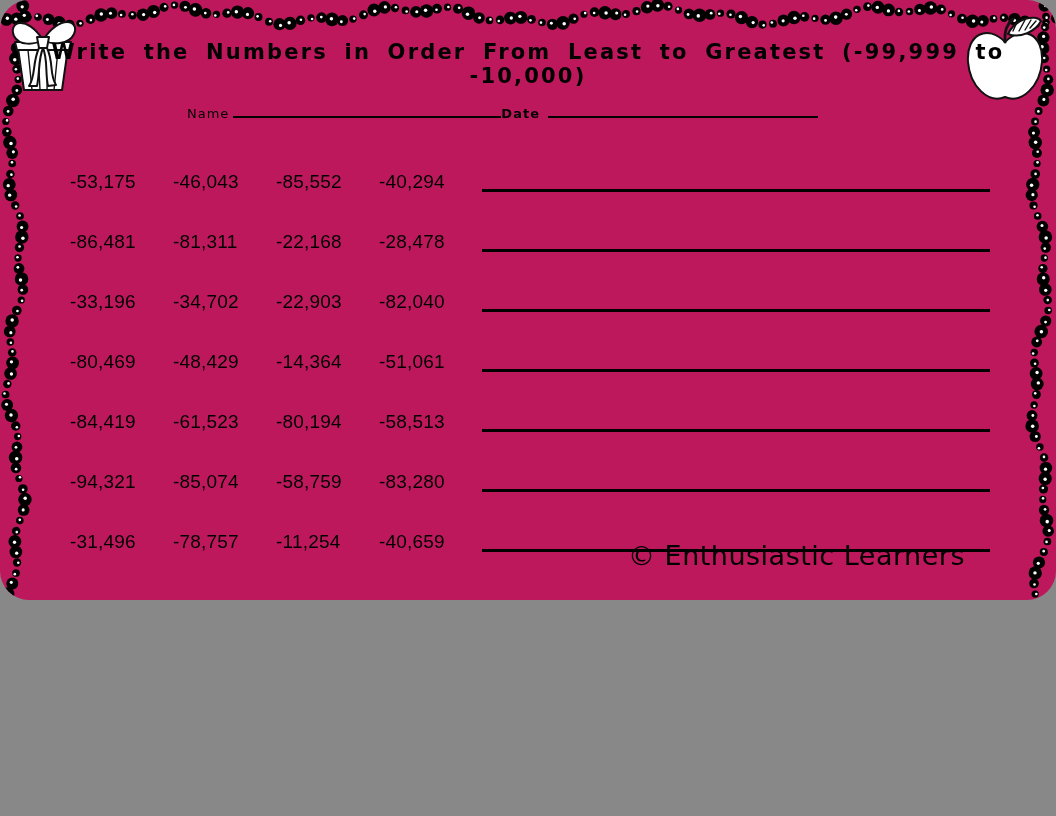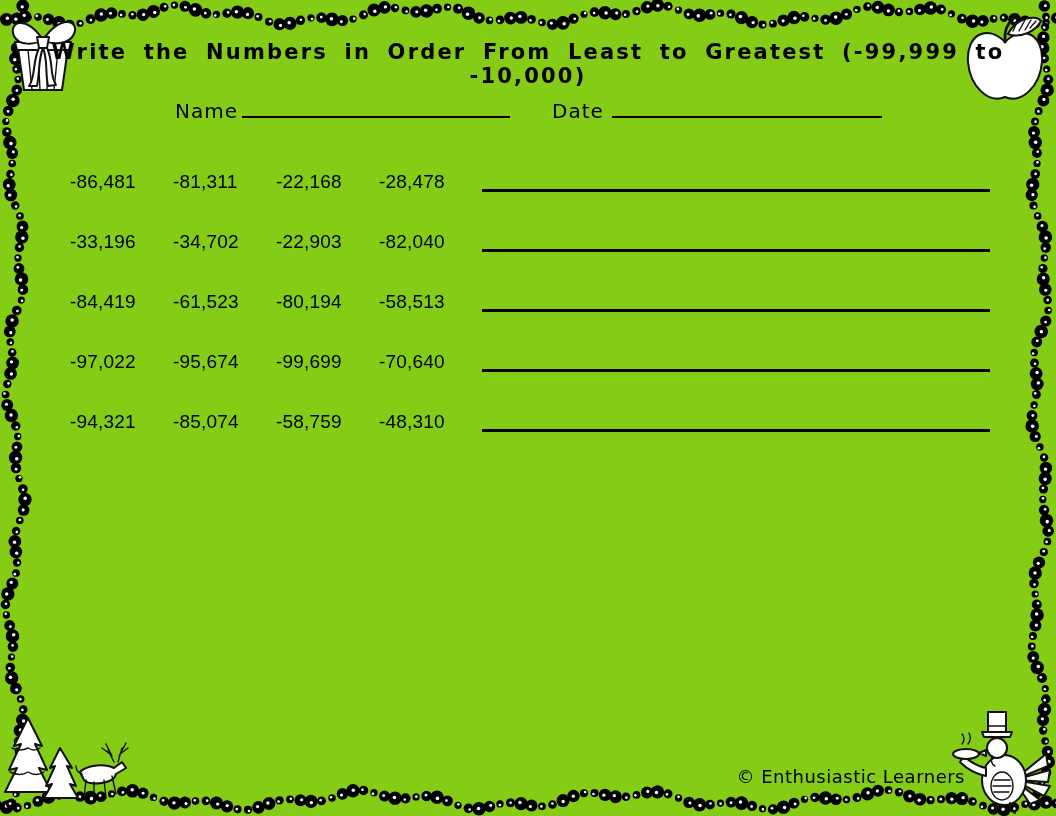--- a/index.html
+++ b/index.html
@@ -1,65 +1,66 @@
 <!DOCTYPE html>
 <html><head>
 <meta charset="utf-8">
 <style>
   html,body{margin:0;padding:0;background:#888;}
   #page{
     position:relative;
-    width:1056px;height:816px;
-    background:#84cc16;
+    width:1056px;height:600px;
+    background:#be185d;
     overflow:hidden;
     font-family:"Liberation Sans",sans-serif;
     color:#000;
+    border-radius:29px;
   }
   #bead-border{position:absolute;inset:0;pointer-events:none;}
   .corner-art{position:absolute;pointer-events:none;}
   #title{
     position:absolute;left:0;right:0;top:40px;
     text-align:center;
     font-family:"DejaVu Sans",sans-serif;
     font-weight:bold;
     font-size:21px;
     letter-spacing:2.2px;
     word-spacing:7px;
   }
   #name-date-row{
-    position:absolute;left:175px;top:92px;
+    position:absolute;left:187px;top:92px;
     display:flex;align-items:baseline;
     font-family:"DejaVu Sans",sans-serif;
-    font-size:20px;letter-spacing:1px;
+    font-size:13px;letter-spacing:1px;
   }
   .write-label{white-space:nowrap;}
   .write-line{border-bottom:2px solid #000;height:24px;}
   #name-line{width:268px;margin-left:4px;}
-  #date-label{margin-left:42px;}
+  #date-label{font-weight:bold;}
   #date-line{width:270px;margin-left:8px;}
   #rows{
     position:absolute;left:70px;right:66px;top:152px;
   }
   .row{
     display:flex;align-items:center;height:60px;
   }
   .num{
     width:103px;
     font-size:19px;
     letter-spacing:0.2px;
   }
   .answer-line{
     flex:1;height:0;
     border-bottom:3px solid #000;
     margin-top:16px;
   }
   #footer{
     position:absolute;right:91px;bottom:29px;
     font-family:"DejaVu Sans",sans-serif;
-    font-size:18px;letter-spacing:0.5px;
+    font-size:27px;letter-spacing:0.5px;
   }
   .art{stroke:#111;fill:#fff;stroke-width:2;stroke-linecap:round;stroke-linejoin:round;}
   .art-thin{stroke:#111;fill:none;stroke-width:1.4;stroke-linecap:round;}
 </style>
 </head>
 <body>
 
 <div id="page">
 
   <svg id="bead-border" width="1056" height="816" viewBox="0 0 1056 816">
@@ -832,61 +833,75 @@
   <div id="title">Write the Numbers in Order From Least to Greatest (-99,999 to -10,000)</div>
 
   <div id="name-date-row">
     <span class="write-label">Name</span>
     <span id="name-line" class="write-line"></span>
     <span id="date-label" class="write-label">Date</span>
     <span id="date-line" class="write-line"></span>
   </div>
 
   <div id="rows">
+    <div class="row">
+      <span class="num">-53,175</span>
+      <span class="num">-46,043</span>
+      <span class="num">-85,552</span>
+      <span class="num">-40,294</span>
+      <div class="answer-line"></div>
+    </div>
 
     <div class="row">
       <span class="num">-86,481</span>
       <span class="num">-81,311</span>
       <span class="num">-22,168</span>
       <span class="num">-28,478</span>
       <div class="answer-line"></div>
     </div>
 
     <div class="row">
       <span class="num">-33,196</span>
       <span class="num">-34,702</span>
       <span class="num">-22,903</span>
       <span class="num">-82,040</span>
       <div class="answer-line"></div>
     </div>
 
 
+    <div class="row">
+      <span class="num">-80,469</span>
+      <span class="num">-48,429</span>
+      <span class="num">-14,364</span>
+      <span class="num">-51,061</span>
+      <div class="answer-line"></div>
+    </div>
 
     <div class="row">
       <span class="num">-84,419</span>
       <span class="num">-61,523</span>
       <span class="num">-80,194</span>
       <span class="num">-58,513</span>
       <div class="answer-line"></div>
     </div>
 
-    <div class="row">
-      <span class="num">-97,022</span>
-      <span class="num">-95,674</span>
-      <span class="num">-99,699</span>
-      <span class="num">-70,640</span>
-      <div class="answer-line"></div>
-    </div>
 
 
     <div class="row">
       <span class="num">-94,321</span>
       <span class="num">-85,074</span>
       <span class="num">-58,759</span>
-      <span class="num">-48,310</span>
+      <span class="num">-83,280</span>
       <div class="answer-line"></div>
     </div>
 
+    <div class="row">
+      <span class="num">-31,496</span>
+      <span class="num">-78,757</span>
+      <span class="num">-11,254</span>
+      <span class="num">-40,659</span>
+      <div class="answer-line"></div>
+    </div>
   </div>
 
   <div id="footer">© Enthusiastic Learners</div>
 
 </div>
 
 </body></html>

